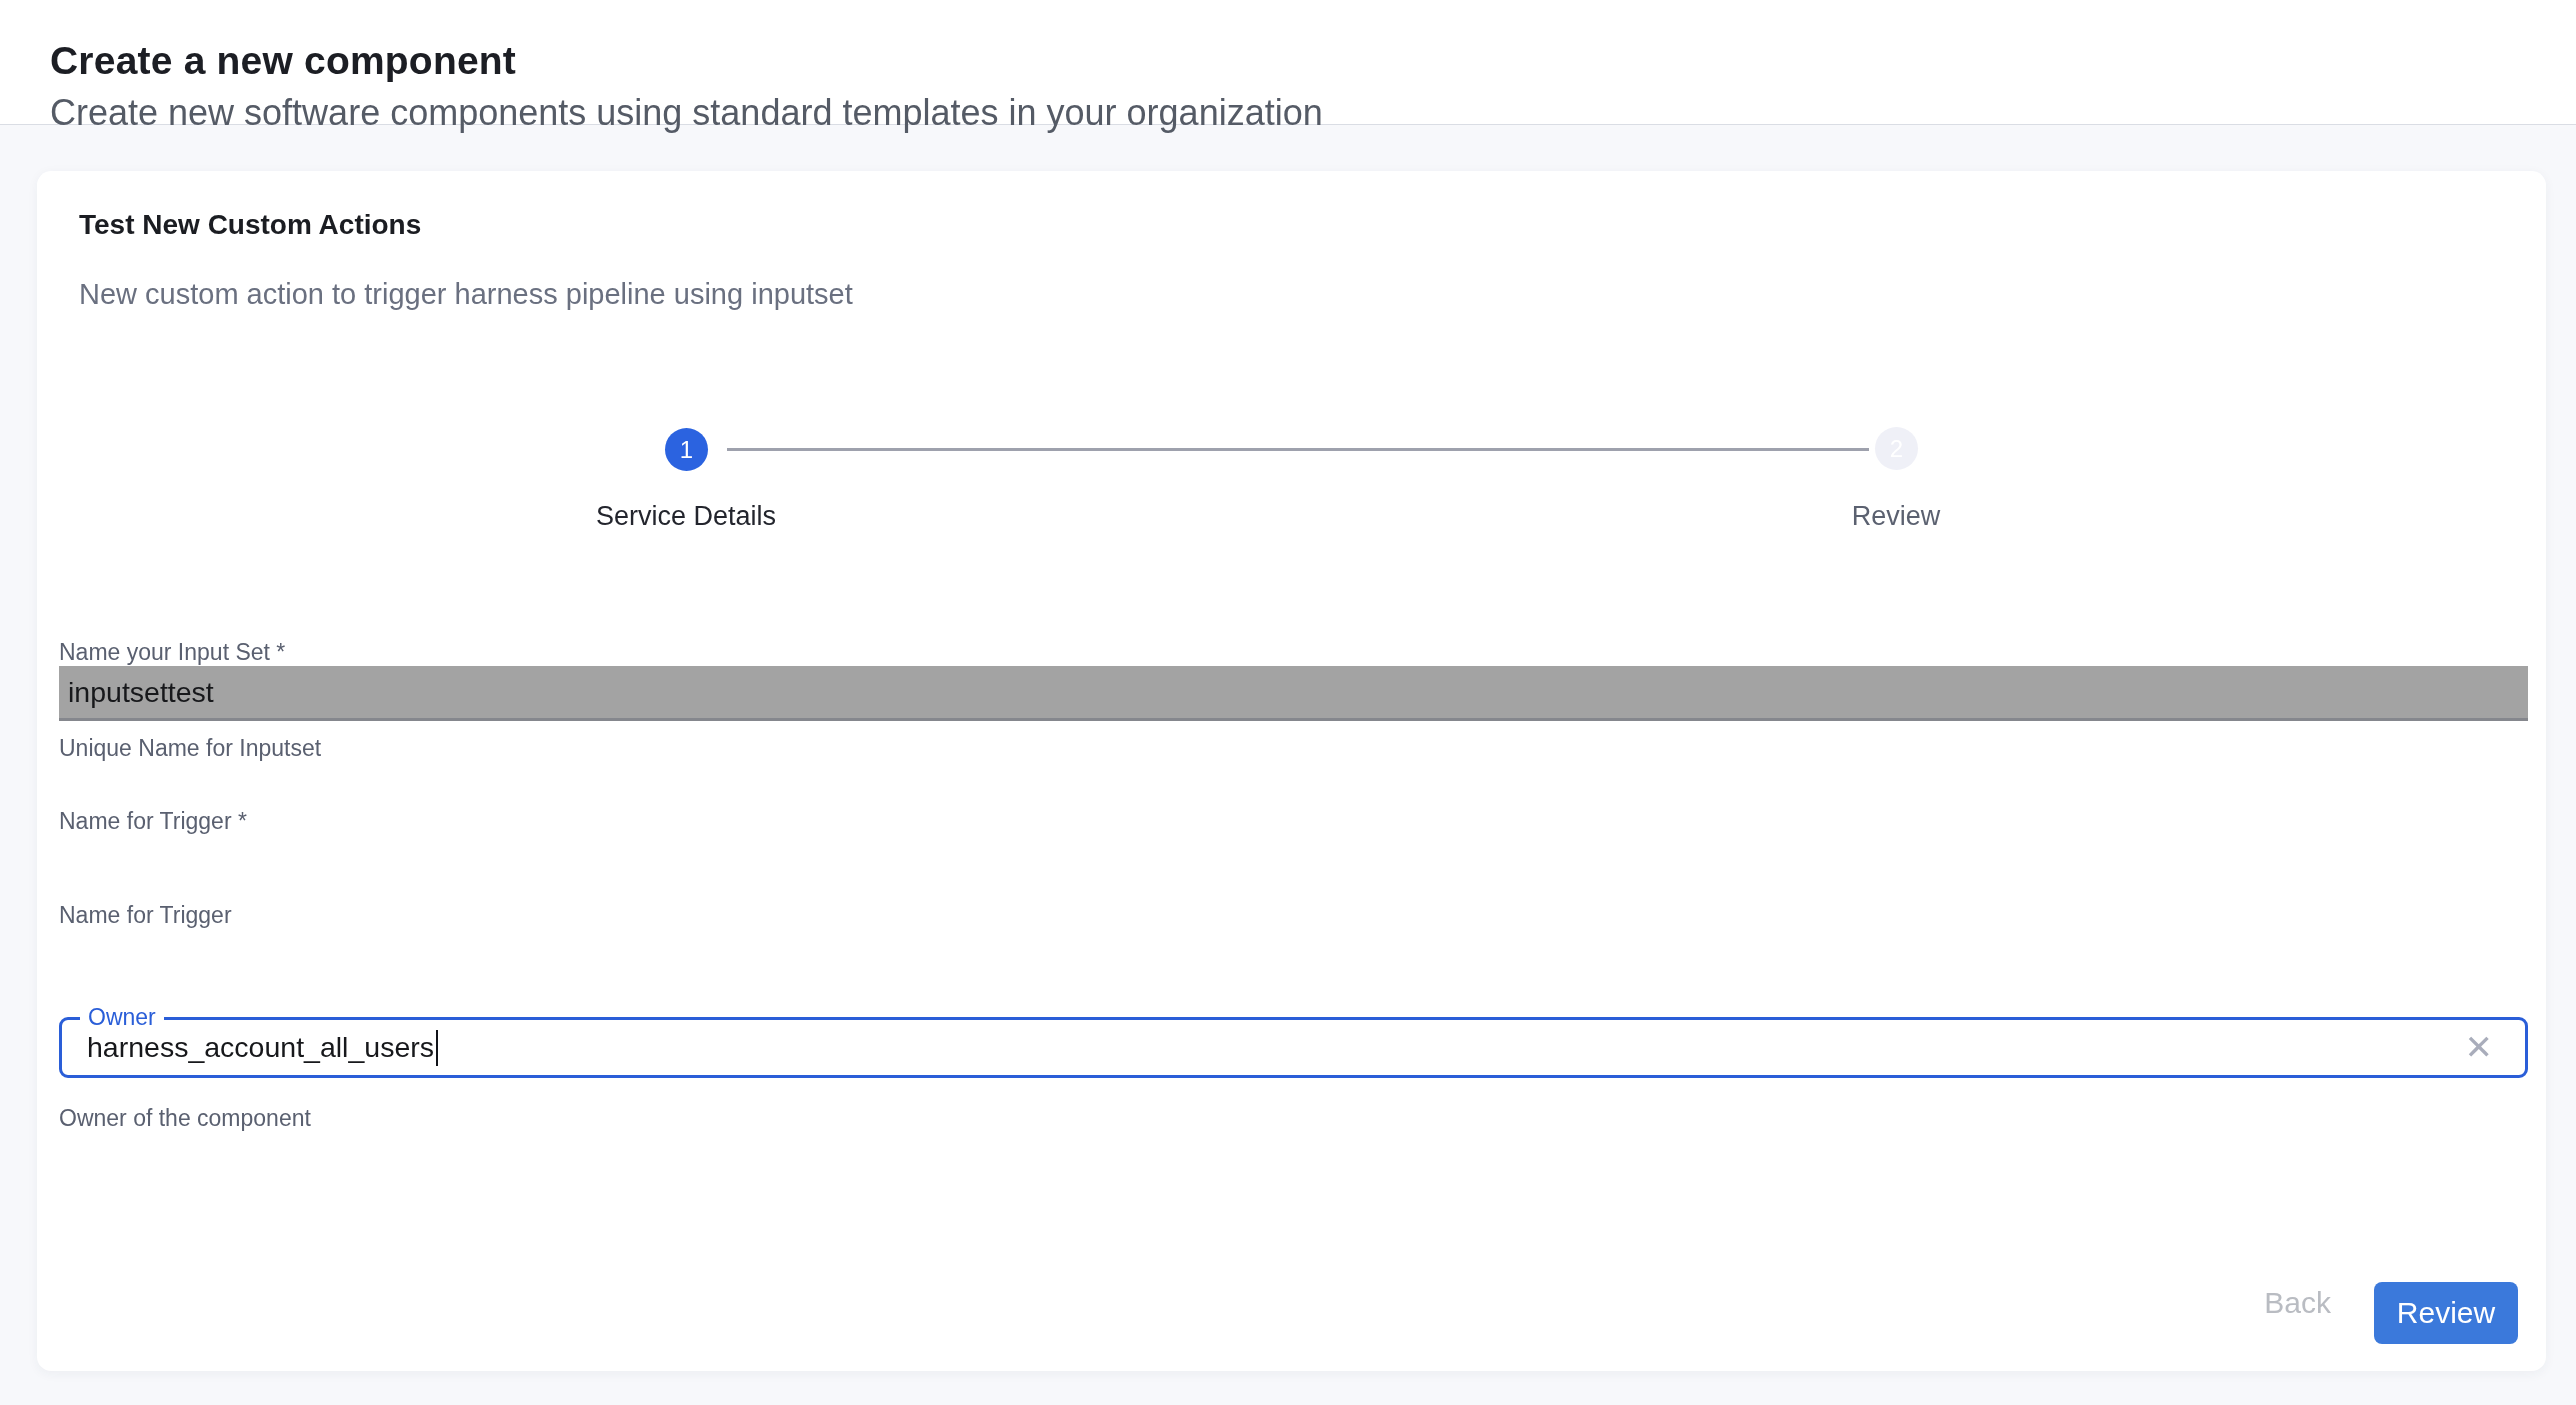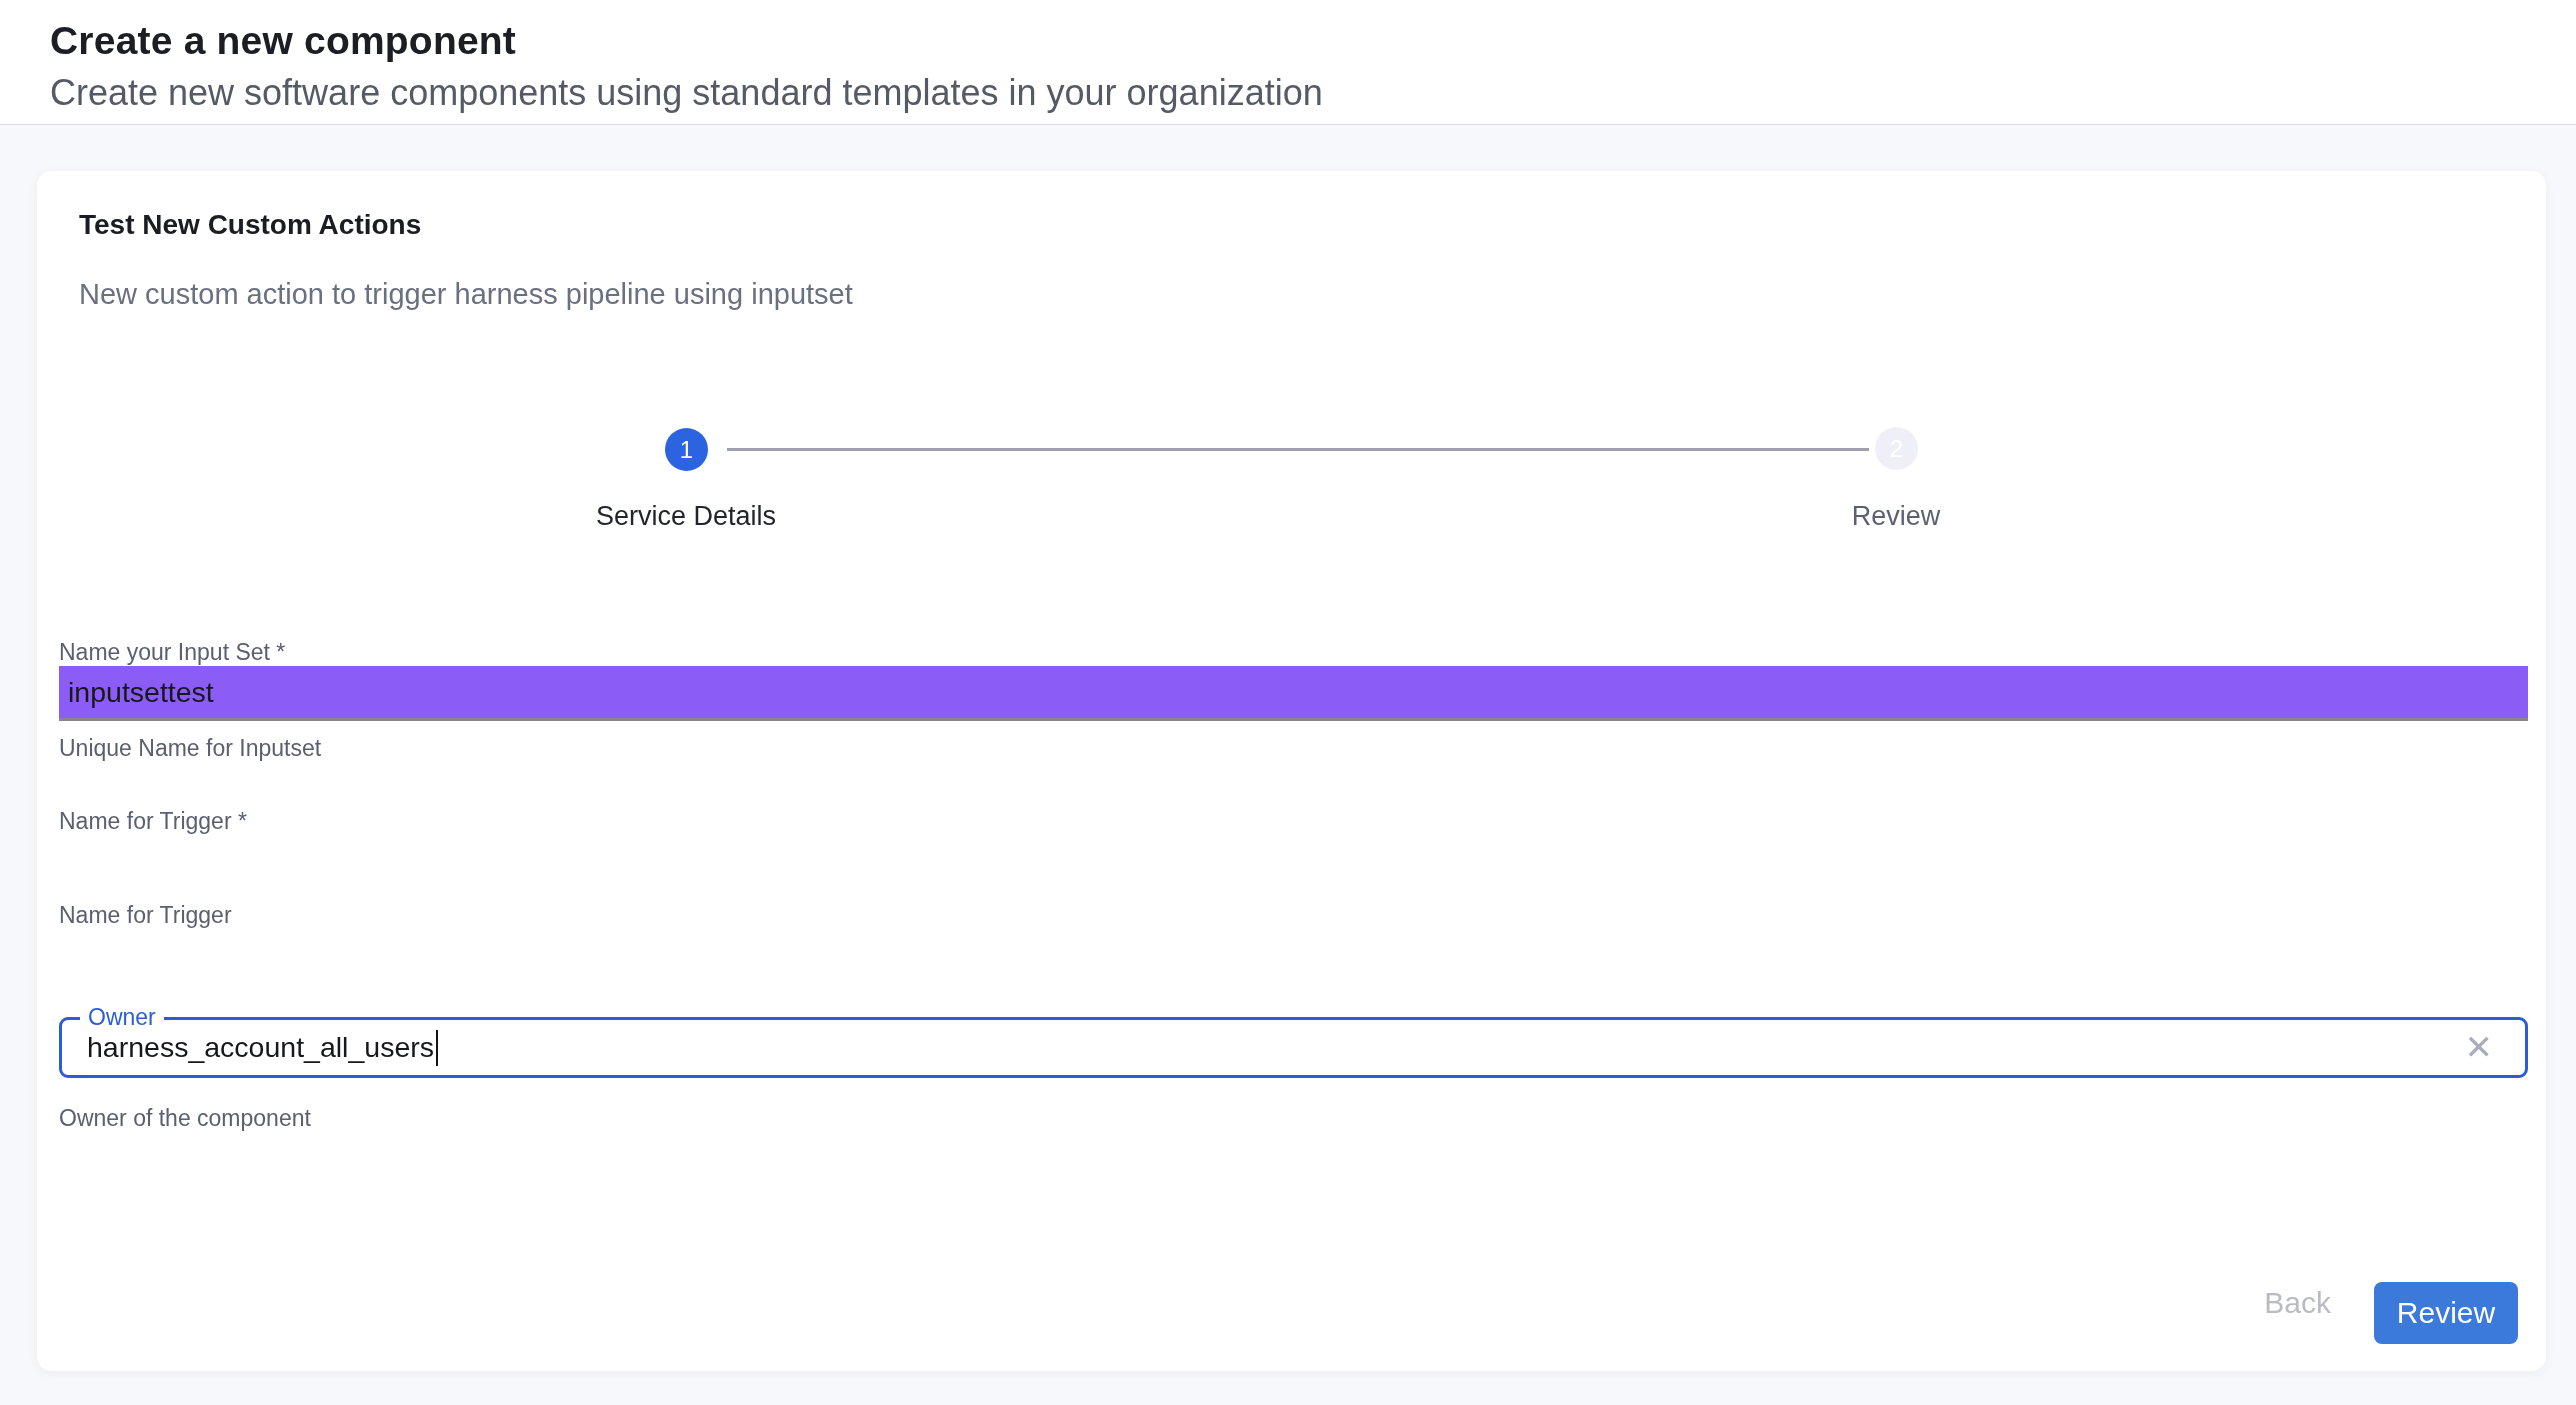--- a/index.html
+++ b/index.html
@@ -11,20 +11,21 @@
 
   
   .page-header {
     height: 125px; background: #ffffff;
     border-bottom: 1.8px solid #DADDE4;
     padding: 18px 0 0 50px;
   }
   .page-title {
     font-size: 39px; font-weight: 700; color: #1C1E24; line-height: 46px;
     letter-spacing: 0.2px;
+    margin-top: 20px;
   }
   .page-subtitle {
     margin-top: 12.5px; font-size: 36px; color: #555B66; line-height: 32px;
   }
 
   
   .content {
     height: 1281px; background: #F7F8FB;
     padding: 46px 30px 0 37px;
   }
@@ -75,21 +76,21 @@
     position: absolute; left: 22px;
     font-size: 23px; color: #5A6070; line-height: 28.5px;
   }
   .text-input {
     position: absolute; left: 22px; width: 2469px;
     font-size: 28.5px; color: #17181B;
     display: flex; align-items: center;
   }
   .input-filled {
     top: 495px; height: 55px;
-    background: #8b5cf6; border-bottom: 3.6px solid #85878D;
+    background: #a3a3a3; border-bottom: 3.6px solid #85878D;
     padding-left: 9px;
   }
   .input-standard {
     top: 668px; height: 52px;
     background: #ffffff; border-bottom: 3.6px solid #97999F;
     padding-left: 9px;
   }
   .lbl-1 { top: 467px; }
   .hlp-1 { top: 563px; }
   .lbl-2 { top: 636px; }

